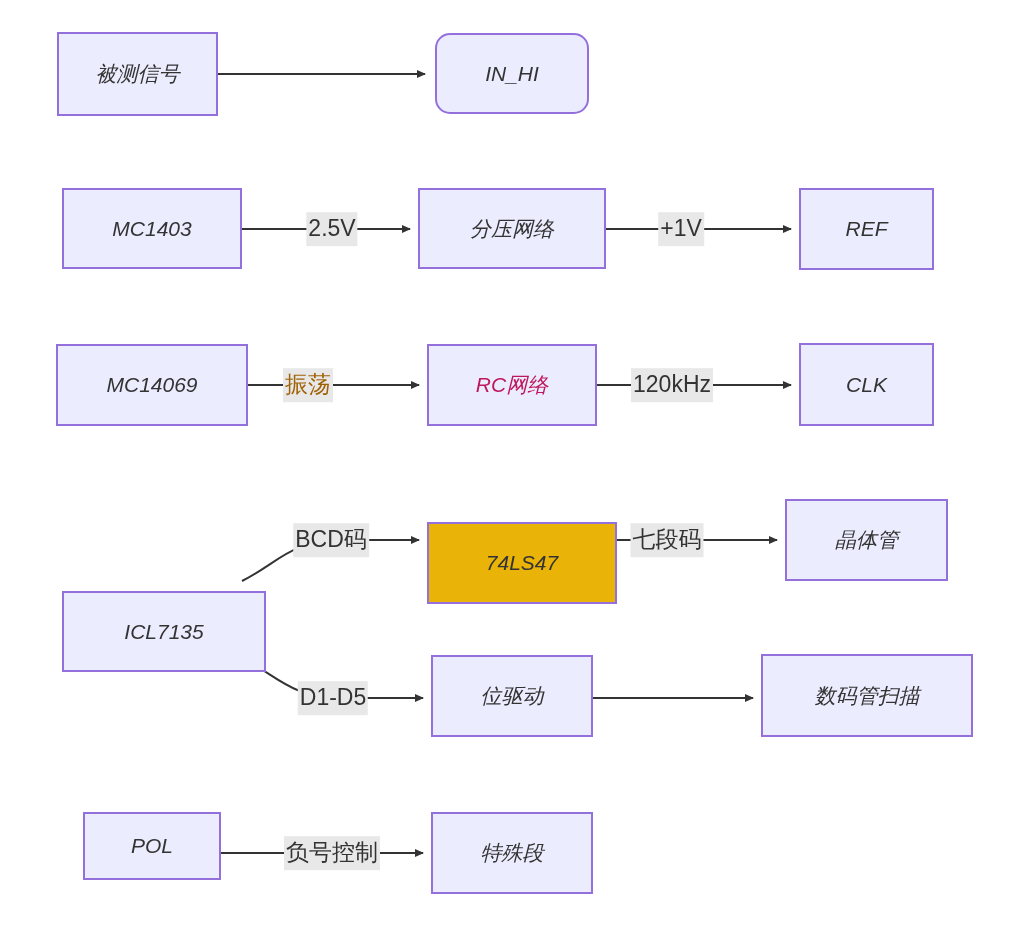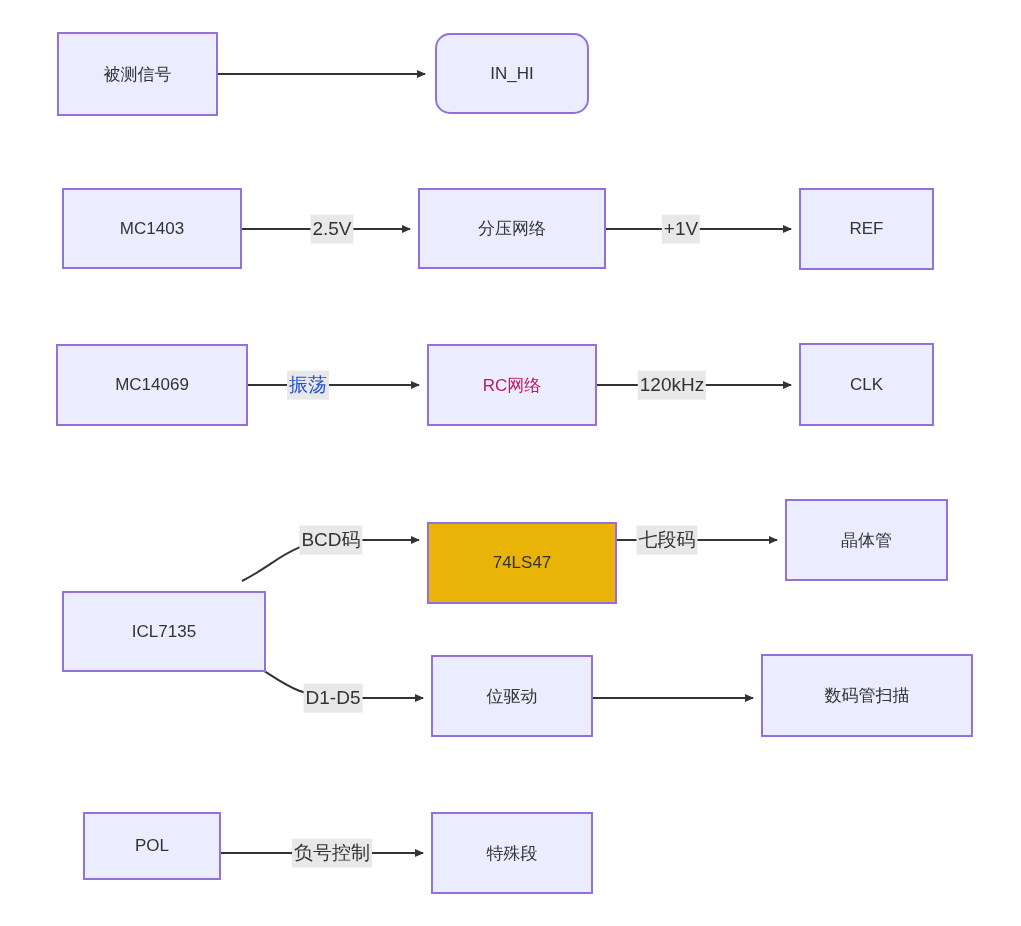--- a/index.html
+++ b/index.html
@@ -24,30 +24,31 @@
   }
   .node {
     position: absolute;
     box-sizing: border-box;
     background: #ECECFF;
     border: 2px solid #a16207;
     color: #333333;
     display: flex;
     align-items: center;
     justify-content: center;
-    font-size: 17px;
+    font-size: 21px;
     text-align: center;
     white-space: nowrap;
+    font-style: italic;
   }
   .edge-label {
     position: absolute;
     transform: translate(-50%, -50%);
     background: #e8e8e8;
     color: #333333;
-    font-size: 19px;
+    font-size: 23px;
     line-height: 1.2;
     padding: 3px 2px;
     white-space: nowrap;
   }
 </style>
 </head>
 <body>
 
 <div id="stage">
   <svg id="edge-svg" viewBox="0 0 1021 926" xmlns="http://www.w3.org/2000/svg">
@@ -82,20 +83,20 @@
       <div class="node" style="left: 785px; top: 499px; width: 163px; height: 82px; background: rgb(236, 236, 255); border-color: rgb(147, 112, 219); color: rgb(51, 51, 51);">晶体管</div>
       <div class="node" style="left: 62px; top: 579px; width: 204px; height: 81px; background: rgb(236, 236, 255); border-color: rgb(147, 112, 219); color: rgb(51, 51, 51); margin-top: 12px;">ICL7135</div>
       <div class="node" style="left: 431px; top: 655px; width: 162px; height: 82px; background: rgb(236, 236, 255); border-color: rgb(147, 112, 219); color: rgb(51, 51, 51);">位驱动</div>
       <div class="node" style="left: 761px; top: 654px; width: 212px; height: 83px; background: rgb(236, 236, 255); border-color: rgb(147, 112, 219); color: rgb(51, 51, 51);">数码管扫描</div>
       <div class="node" style="left: 83px; top: 812px; width: 138px; height: 68px; background: rgb(236, 236, 255); border-color: rgb(147, 112, 219); color: rgb(51, 51, 51);">POL</div>
       <div class="node" style="left: 431px; top: 812px; width: 162px; height: 82px; background: rgb(236, 236, 255); border-color: rgb(147, 112, 219); color: rgb(51, 51, 51);">特殊段</div>
     </div>
   <div id="label-layer">
       <span class="edge-label" style="left: 332px; top: 229px; background: rgb(232, 232, 232); color: rgb(51, 51, 51);">2.5V</span>
       <span class="edge-label" style="left: 681px; top: 229px; background: rgb(232, 232, 232); color: rgb(51, 51, 51);">+1V</span>
-      <span class="edge-label" style="left: 308px; top: 385px; background: rgb(232, 232, 232); color: #1d4ed8;">振荡</span>
+      <span class="edge-label" style="left: 308px; top: 385px; background: rgb(232, 232, 232); color: #a16207;">振荡</span>
       <span class="edge-label" style="left: 672px; top: 385px; background: rgb(232, 232, 232); color: rgb(51, 51, 51);">120kHz</span>
       <span class="edge-label" style="left: 331px; top: 540px; background: rgb(232, 232, 232); color: rgb(51, 51, 51);">BCD码</span>
       <span class="edge-label" style="left: 667px; top: 540px; background: rgb(232, 232, 232); color: rgb(51, 51, 51);">七段码</span>
       <span class="edge-label" style="left: 333px; top: 698px; background: rgb(232, 232, 232); color: rgb(51, 51, 51);">D1-D5</span>
       <span class="edge-label" style="left: 332px; top: 853px; background: rgb(232, 232, 232); color: rgb(51, 51, 51);">负号控制</span>
     </div>
 </div>
 
 </body></html>

